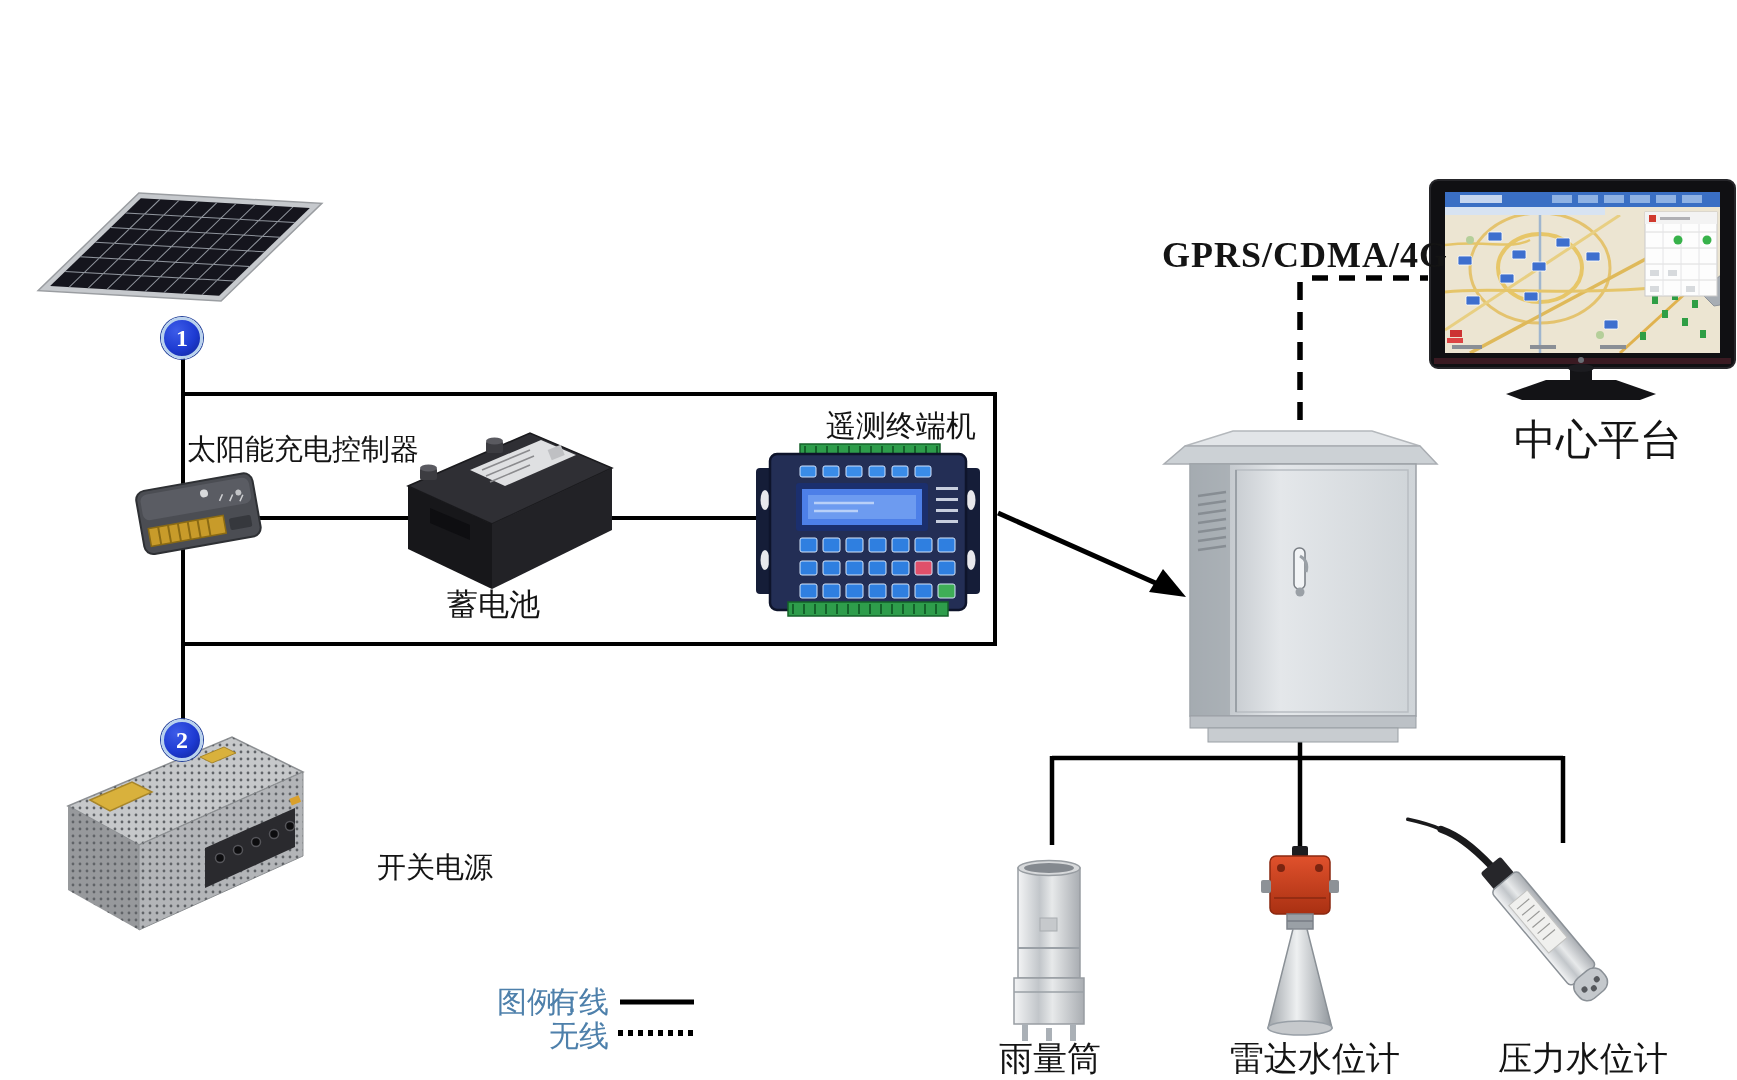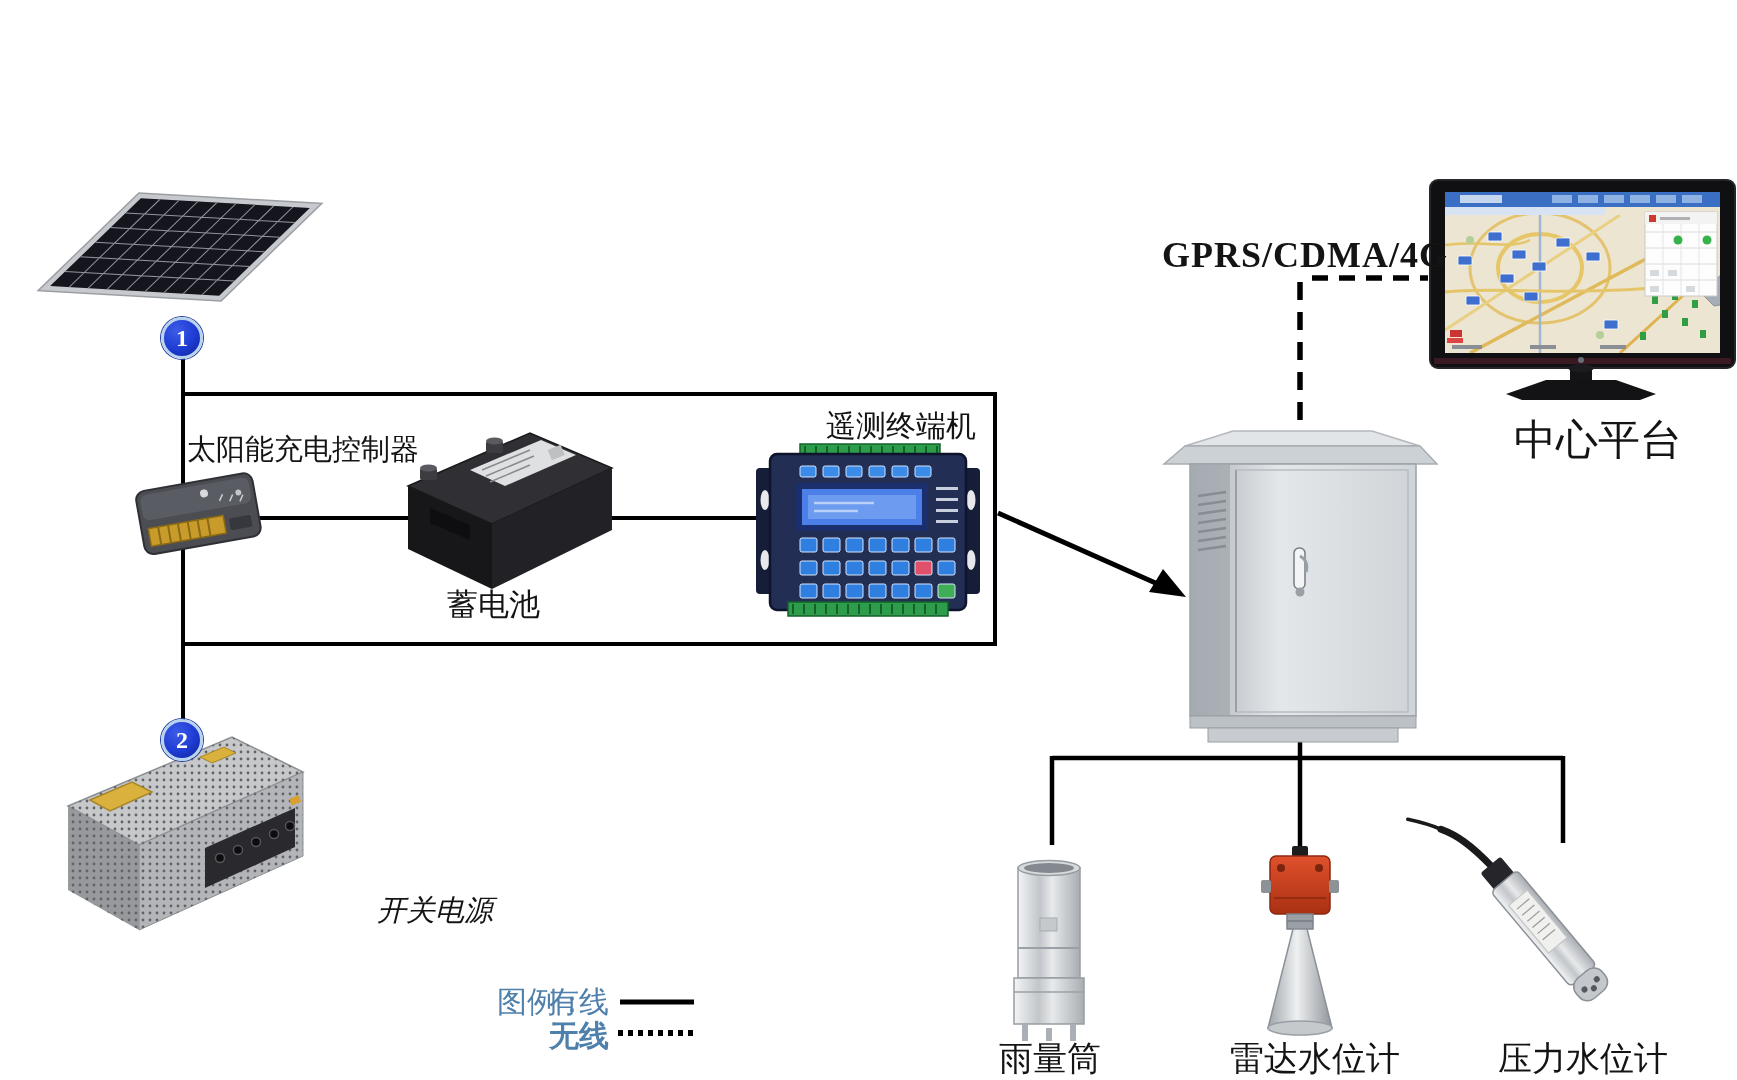--- a/index.html
+++ b/index.html
@@ -5,30 +5,30 @@
   html,body{margin:0;padding:0;background:#ffffff;}
   #canvas{position:relative;width:1737px;height:1080px;background:#ffffff;overflow:hidden;
           font-family:"Liberation Serif","DejaVu Serif",serif;}
   #wires{position:absolute;left:0;top:0;z-index:1;}
   .lbl{position:absolute;color:#141414;white-space:nowrap;z-index:3;
        font-family:"Liberation Serif","DejaVu Serif",serif;}
   .lbl-solar{left:272px;top:222px;font-size:34px;}
   .lbl-controller{left:187px;top:430px;font-size:29px;}
   .lbl-battery{left:447px;top:584px;font-size:31px;text-align:center;}
   .lbl-rtu{left:826px;top:406px;font-size:30px;}
-  .lbl-psu{left:377px;top:891px;font-size:29px;font-style:italic;}
+  .lbl-psu{left:377px;top:848px;font-size:29px;}
   .lbl-gprs{left:1162px;top:234px;font-size:36px;font-weight:bold;letter-spacing:1px;}
   .lbl-center{left:1514px;top:392px;font-size:42px;margin-top:20px;}
   .lbl-rain{left:999px;top:1036px;font-size:34px;}
   .lbl-radar{left:1230px;top:1036px;font-size:34px;}
   .lbl-pressure{left:1498px;top:1036px;font-size:34px;}
   .lbl-legend{font-size:30px;color:#4e80ab;}
   .lbl-legend-title{left:463px;top:982px;margin-left:34px;}
   .lbl-legend-wired{left:549px;top:982px;}
-  .lbl-legend-wireless{left:549px;top:1016px;font-weight:bold;}
+  .lbl-legend-wireless{left:549px;top:1016px;}
   .node-badge{position:absolute;width:36px;height:36px;border-radius:50%;z-index:4;
     background:radial-gradient(circle at 35% 30%, #3d5ce8 0%, #1e3bd2 55%, #102394 100%);
     border:3px solid #b9d2ee;box-shadow:0 0 0 1px #23409a;
     color:#ffffff;font-weight:bold;font-size:24px;line-height:36px;text-align:center;}
   .node-1{left:161px;top:317px;}
   .node-2{left:161px;top:719px;}
 </style>
 </head>
 <body>
 

